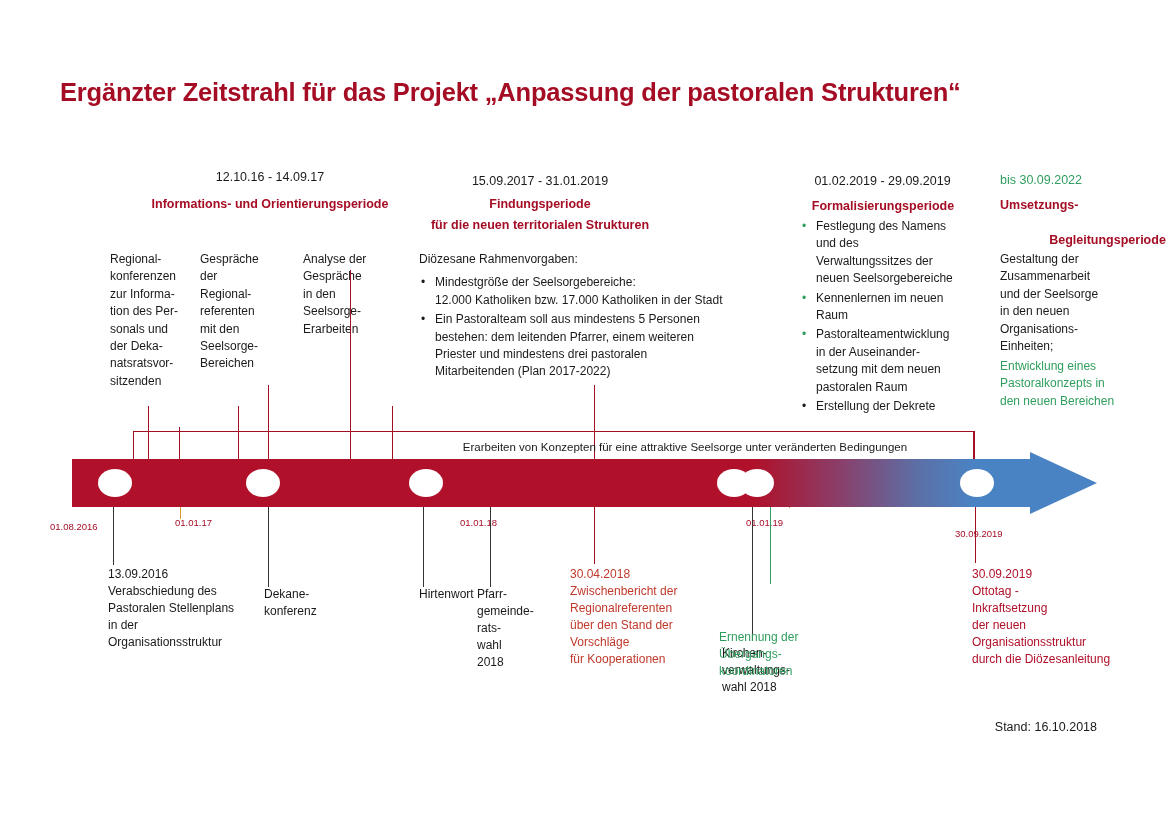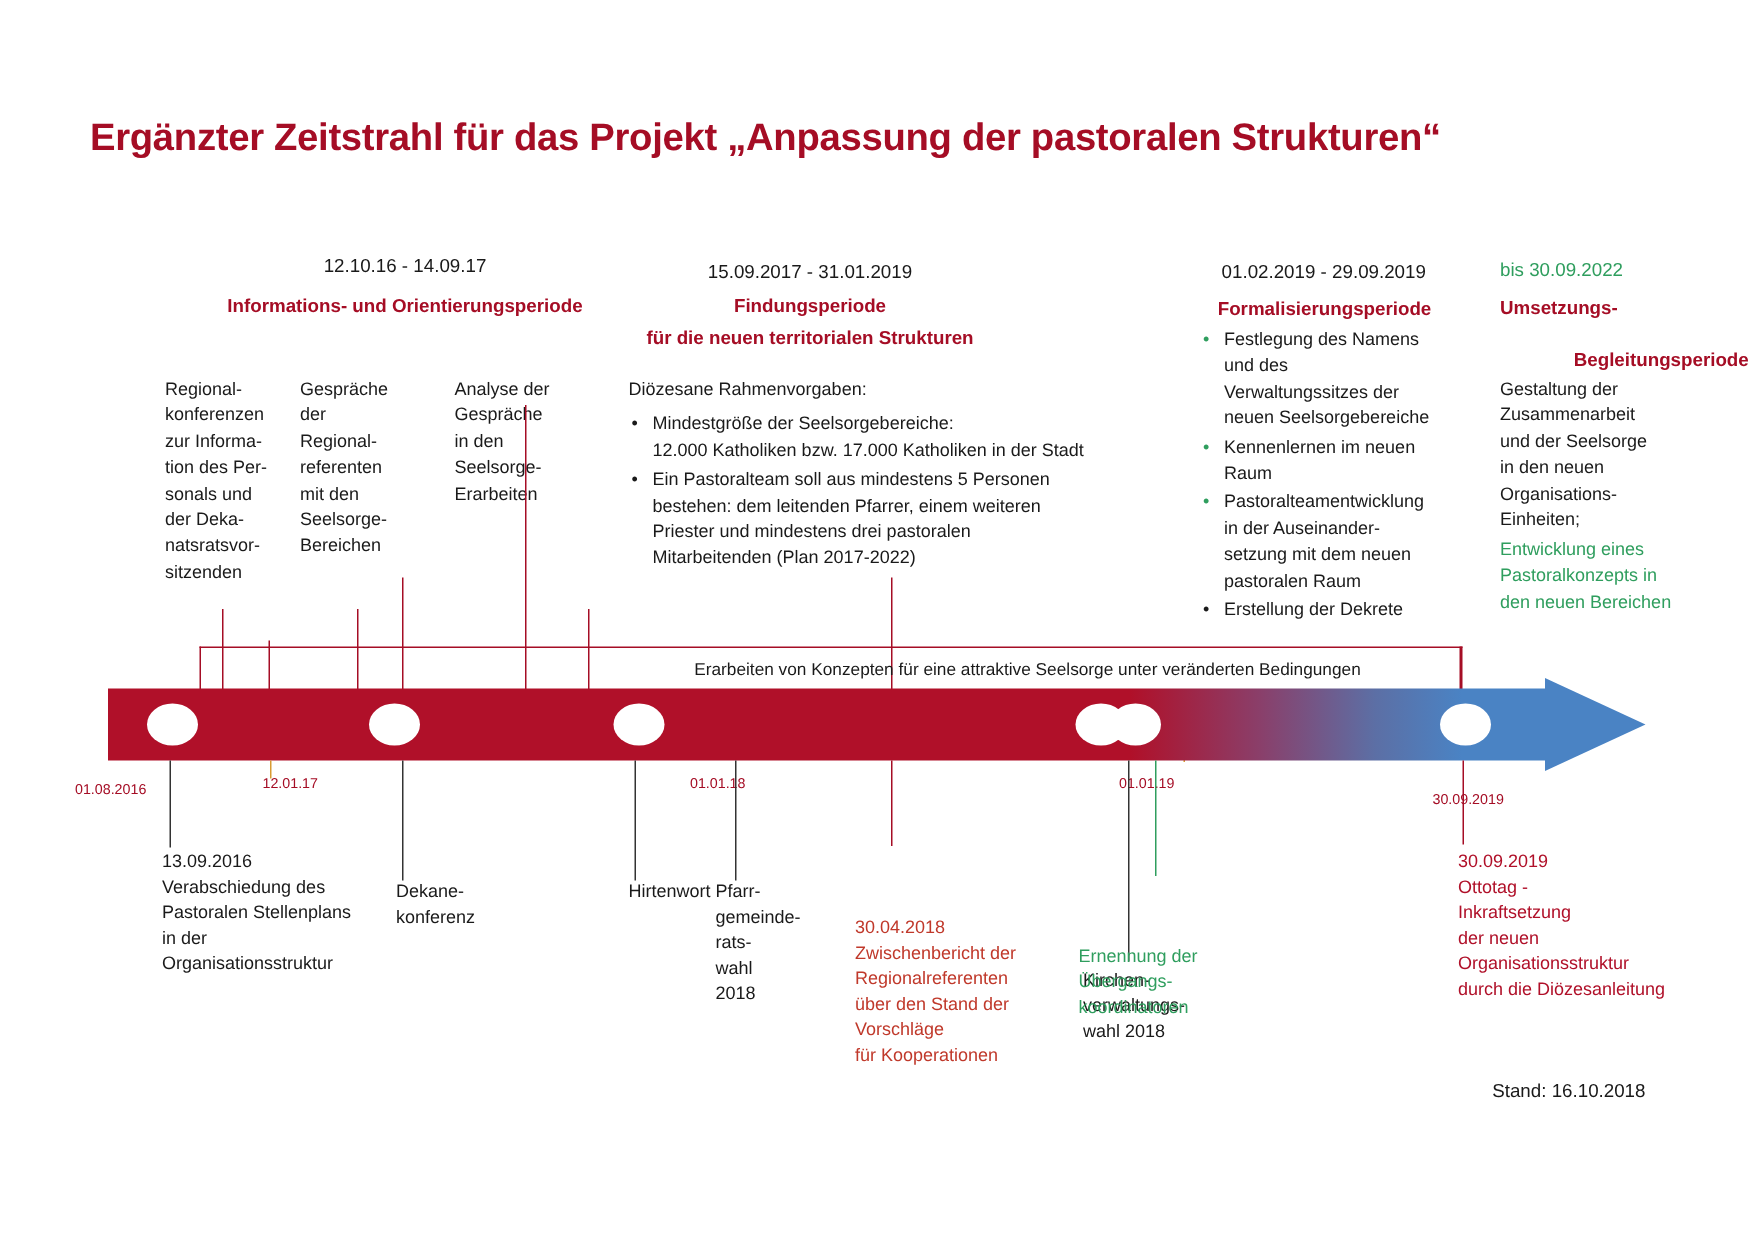--- a/index.html
+++ b/index.html
@@ -143,21 +143,21 @@
     white-space: nowrap;
   }
   .bar-date.first { color: #a50d25; }
 
   
   .ms {
     font-size: 12px;
     line-height: 1.42;
     color: #1a1a1a;
   }
-  .ms.red { color: #c0392b; margin-top: 44px; }
+  .ms.red { color: #c0392b; }
   .ms.red2 { color: #b01029; }
   .ms.green { color: #2f9e5e; }
 
   #stand {
     right: 72px;
     top: 720px;
     font-size: 12.5px;
     color: #1a1a1a;
   }
 </style>
@@ -261,21 +261,21 @@
     <div id="bar-arrow"></div>
     <div class="node" style="left:26px;"></div>
     <div class="node" style="left:174px;"></div>
     <div class="node" style="left:337px;"></div>
     <div class="node" style="left:645px;"></div>
     <div class="node" style="left:668px;"></div>
     <div class="node" style="left:888px;"></div>
   </div>
 
   <div class="abs bar-date first" style="left:50px; top:521px;">01.08.2016</div>
-  <div class="abs bar-date" style="left:175px; top:517px;">12.01.17</div>
+  <div class="abs bar-date" style="left:175px; top:517px;">01.01.17</div>
   <div class="abs bar-date" style="left:460px; top:517px;">01.01.18</div>
   <div class="abs bar-date" style="left:746px; top:517px;">01.01.19</div>
   <div class="abs bar-date" style="left:955px; top:528px;">30.09.2019</div>
 
   <div class="abs vline" style="left:180px; top:507px; height:12px; background:#d89b33;"></div>
 
   <div class="abs vline black" style="left:113px; top:507px; height:58px;"></div>
   <div class="abs vline black" style="left:268px; top:507px; height:80px;"></div>
   <div class="abs vline black" style="left:423px; top:507px; height:80px;"></div>
   <div class="abs vline black" style="left:490px; top:507px; height:80px;"></div>

